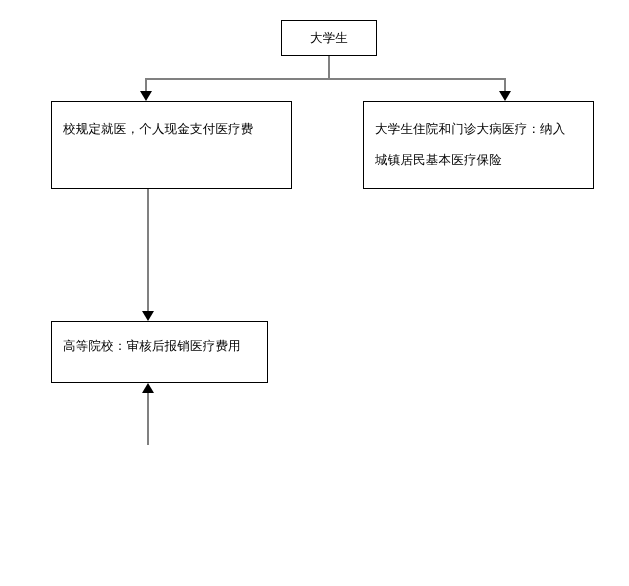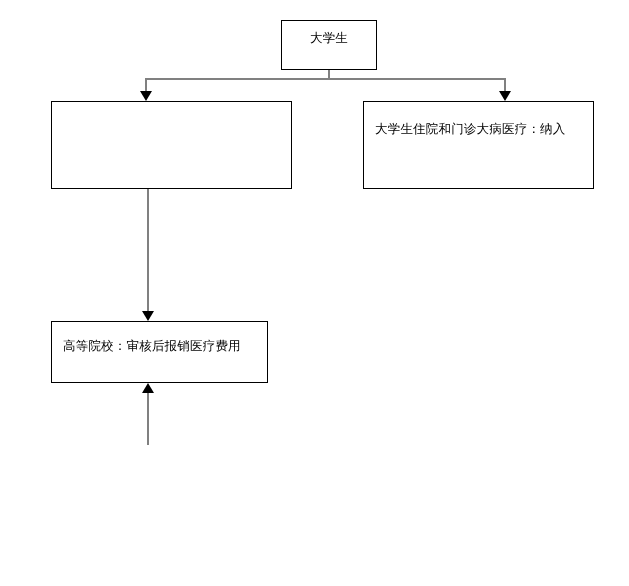--- a/index.html
+++ b/index.html
@@ -35,21 +35,21 @@
     color: #000000;
     letter-spacing: 0.2px;
     white-space: normal;
     word-break: break-all;
   }
   
   #node-root {
     left: 281px;
     top: 20px;
     width: 96px;
-    height: 50px;
+    height: 36px;
   }
   #node-root .txt {
     left: 0;
     right: 0;
     top: 0;
     height: 100%;
     line-height: 33px;
     text-align: center;
   }
   #node-outpatient {
@@ -148,26 +148,28 @@
     <div class="vline" style="left:147px; top:391px; height:54px;"></div>
     <div class="arrow-up" style="left:142px; top:383px;"></div>
   </div>
 
   <div class="node" id="node-root">
     <div class="txt">大学生</div>
   </div>
 
   <div class="node" id="node-outpatient">
     <div class="txt">
+        <span style="display: block;">校规定就医，个人现金支付医疗费</span>
       </div>
   </div>
 
   <div class="node" id="node-inpatient">
     <div class="txt">
         <span style="display: block;">大学生住院和门诊大病医疗：纳入</span>
+        <span style="display: block;">城镇居民基本医疗保险</span>
       </div>
   </div>
 
   <div class="node" id="node-college">
     <div class="txt">高等院校：审核后报销医疗费用</div>
   </div>
 
 
 </div>
 

